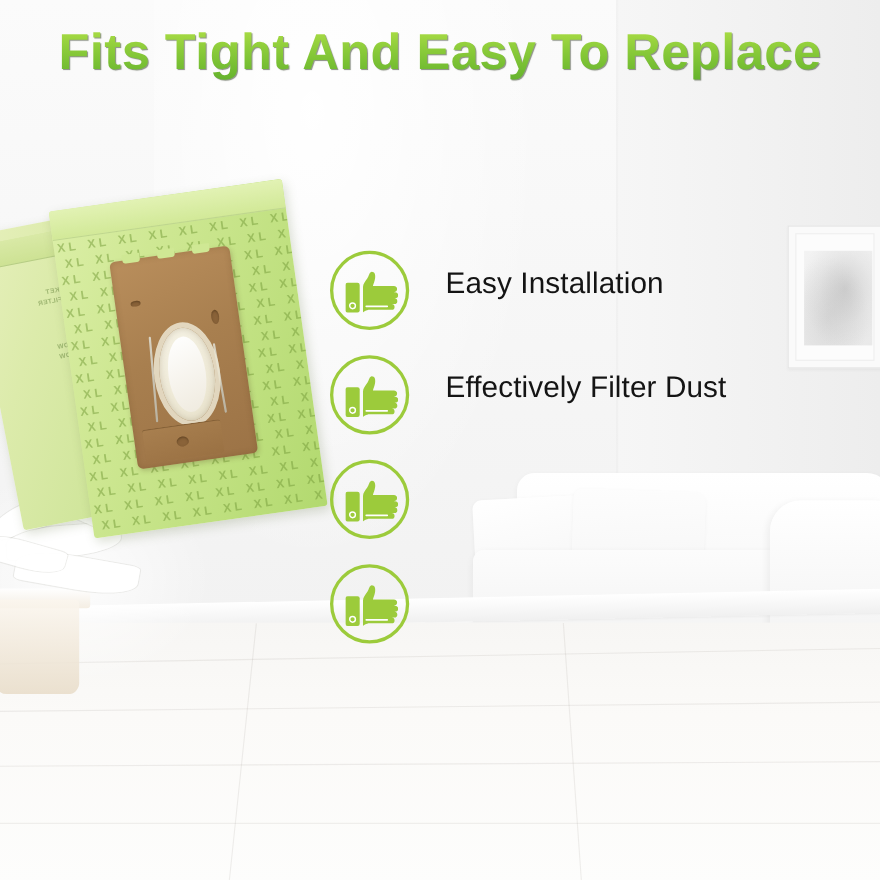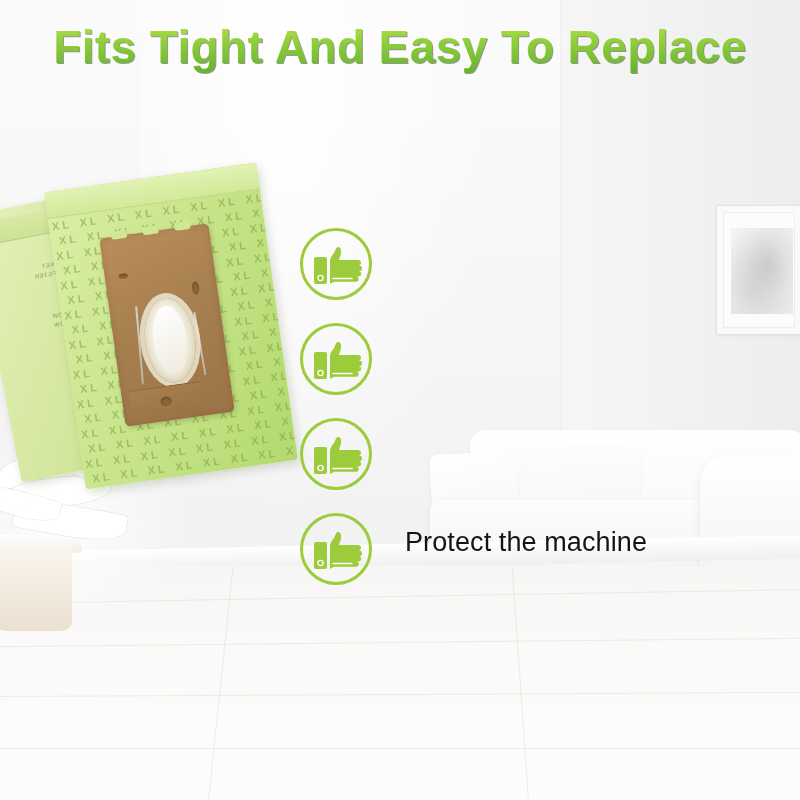--- a/index.html
+++ b/index.html
@@ -309,31 +309,33 @@
 
     <div class="feature-row">
       <div class="icon-circle">
         <svg class="thumb-svg" width="48" height="44" viewBox="0 0 48 44">
           <rect x="0" y="12" width="13" height="27" rx="2" fill="#9CCB3B"></rect>
           <circle cx="6.5" cy="33" r="2.6" fill="none" stroke="#ffffff" stroke-width="1.3"></circle>
           <path d="M16 39 L16 16 C16 13 18 11 20 8 C21.5 5.5 22 2 24 2 C26.5 2 27.5 4.5 27 8 C26.6 10.8 25.5 13 25 15 L44 15 C46 15 47 16.2 47 17.8 C47 19.4 46 20.6 44 20.6 L33 20.6 L45 20.6 C47 20.6 48 21.8 48 23.4 C48 25 47 26.2 45 26.2 L33 26.2 L44.5 26.2 C46.3 26.2 47.2 27.3 47.2 28.8 C47.2 30.3 46.3 31.4 44.5 31.4 L33 31.4 L42 31.4 C43.8 31.4 44.7 32.5 44.7 34 C44.7 35.6 43.8 36.7 42 36.7 L22 36.7 C19 36.7 16 39 16 39 Z" fill="#9CCB3B"></path>
           <path d="M19 33.5 L38 33.5" stroke="#ffffff" stroke-width="1.6" stroke-linecap="round"></path>
         </svg>
       </div>
+      <div class="feature-label">Easy Installation</div>
     </div>
 
     <div class="feature-row">
       <div class="icon-circle">
         <svg class="thumb-svg" width="48" height="44" viewBox="0 0 48 44">
           <rect x="0" y="12" width="13" height="27" rx="2" fill="#9CCB3B"></rect>
           <circle cx="6.5" cy="33" r="2.6" fill="none" stroke="#ffffff" stroke-width="1.3"></circle>
           <path d="M16 39 L16 16 C16 13 18 11 20 8 C21.5 5.5 22 2 24 2 C26.5 2 27.5 4.5 27 8 C26.6 10.8 25.5 13 25 15 L44 15 C46 15 47 16.2 47 17.8 C47 19.4 46 20.6 44 20.6 L33 20.6 L45 20.6 C47 20.6 48 21.8 48 23.4 C48 25 47 26.2 45 26.2 L33 26.2 L44.5 26.2 C46.3 26.2 47.2 27.3 47.2 28.8 C47.2 30.3 46.3 31.4 44.5 31.4 L33 31.4 L42 31.4 C43.8 31.4 44.7 32.5 44.7 34 C44.7 35.6 43.8 36.7 42 36.7 L22 36.7 C19 36.7 16 39 16 39 Z" fill="#9CCB3B"></path>
           <path d="M19 33.5 L38 33.5" stroke="#ffffff" stroke-width="1.6" stroke-linecap="round"></path>
         </svg>
       </div>
+      <div class="feature-label">Effectively Filter Dust</div>
     </div>
 
     <div class="feature-row">
       <div class="icon-circle">
         <svg class="thumb-svg" width="48" height="44" viewBox="0 0 48 44">
           <rect x="0" y="12" width="13" height="27" rx="2" fill="#9CCB3B"></rect>
           <circle cx="6.5" cy="33" r="2.6" fill="none" stroke="#ffffff" stroke-width="1.3"></circle>
           <path d="M16 39 L16 16 C16 13 18 11 20 8 C21.5 5.5 22 2 24 2 C26.5 2 27.5 4.5 27 8 C26.6 10.8 25.5 13 25 15 L44 15 C46 15 47 16.2 47 17.8 C47 19.4 46 20.6 44 20.6 L33 20.6 L45 20.6 C47 20.6 48 21.8 48 23.4 C48 25 47 26.2 45 26.2 L33 26.2 L44.5 26.2 C46.3 26.2 47.2 27.3 47.2 28.8 C47.2 30.3 46.3 31.4 44.5 31.4 L33 31.4 L42 31.4 C43.8 31.4 44.7 32.5 44.7 34 C44.7 35.6 43.8 36.7 42 36.7 L22 36.7 C19 36.7 16 39 16 39 Z" fill="#9CCB3B"></path>
           <path d="M19 33.5 L38 33.5" stroke="#ffffff" stroke-width="1.6" stroke-linecap="round"></path>
         </svg>
@@ -342,17 +344,16 @@
 
     <div class="feature-row">
       <div class="icon-circle">
         <svg class="thumb-svg" width="48" height="44" viewBox="0 0 48 44">
           <rect x="0" y="12" width="13" height="27" rx="2" fill="#9CCB3B"></rect>
           <circle cx="6.5" cy="33" r="2.6" fill="none" stroke="#ffffff" stroke-width="1.3"></circle>
           <path d="M16 39 L16 16 C16 13 18 11 20 8 C21.5 5.5 22 2 24 2 C26.5 2 27.5 4.5 27 8 C26.6 10.8 25.5 13 25 15 L44 15 C46 15 47 16.2 47 17.8 C47 19.4 46 20.6 44 20.6 L33 20.6 L45 20.6 C47 20.6 48 21.8 48 23.4 C48 25 47 26.2 45 26.2 L33 26.2 L44.5 26.2 C46.3 26.2 47.2 27.3 47.2 28.8 C47.2 30.3 46.3 31.4 44.5 31.4 L33 31.4 L42 31.4 C43.8 31.4 44.7 32.5 44.7 34 C44.7 35.6 43.8 36.7 42 36.7 L22 36.7 C19 36.7 16 39 16 39 Z" fill="#9CCB3B"></path>
           <path d="M19 33.5 L38 33.5" stroke="#ffffff" stroke-width="1.6" stroke-linecap="round"></path>
         </svg>
       </div>
-      <div class="feature-label">Protect the machine</div>
     </div>
 
   </div>
 </div>
 
 </body></html>

